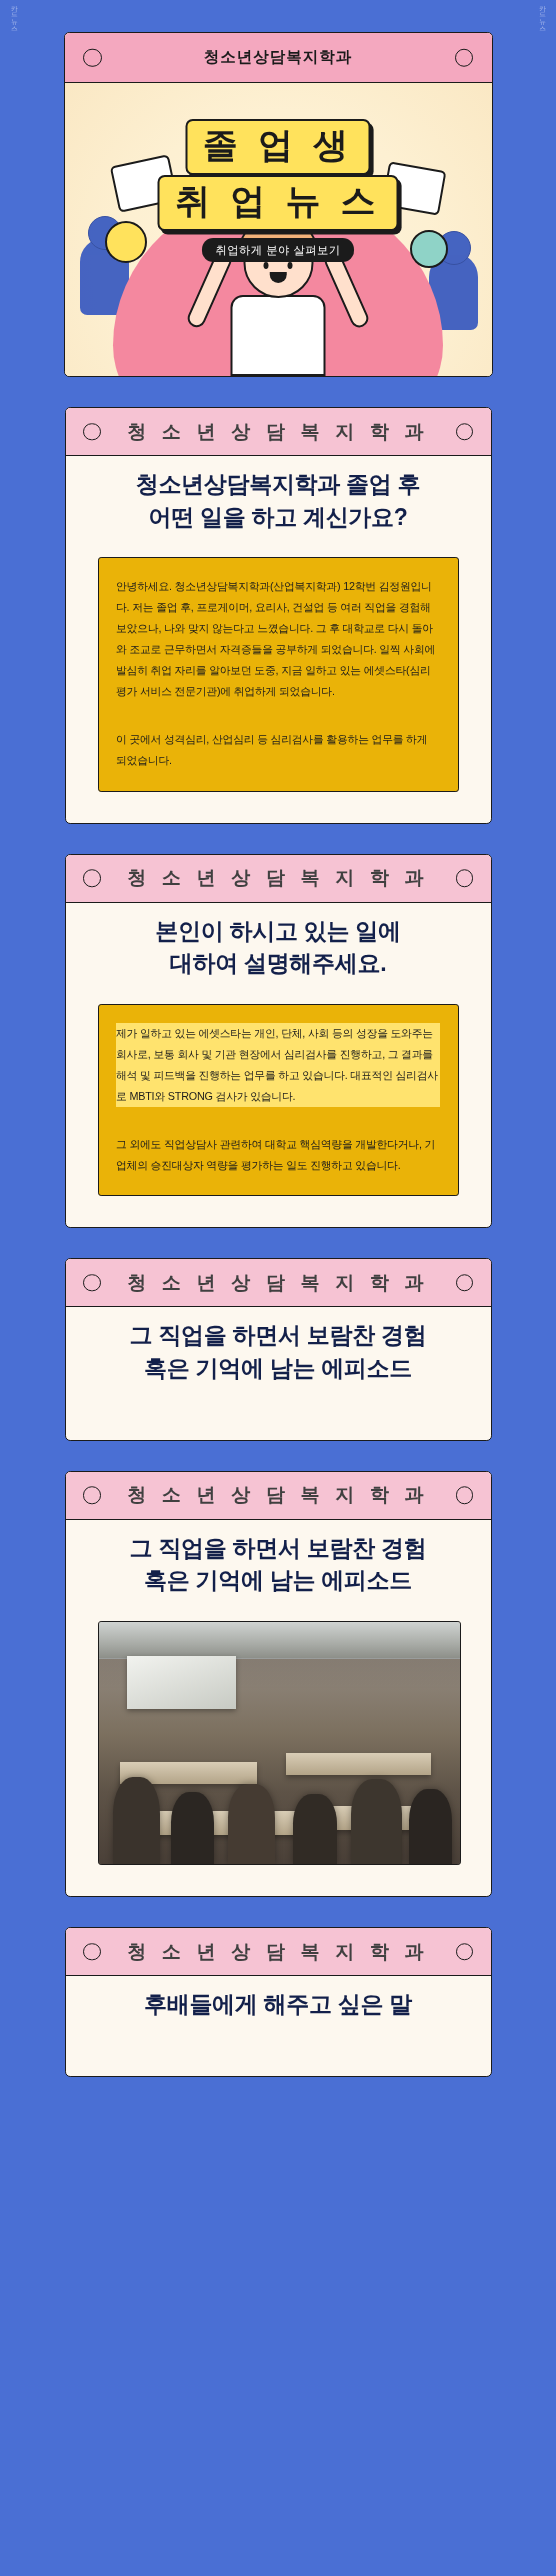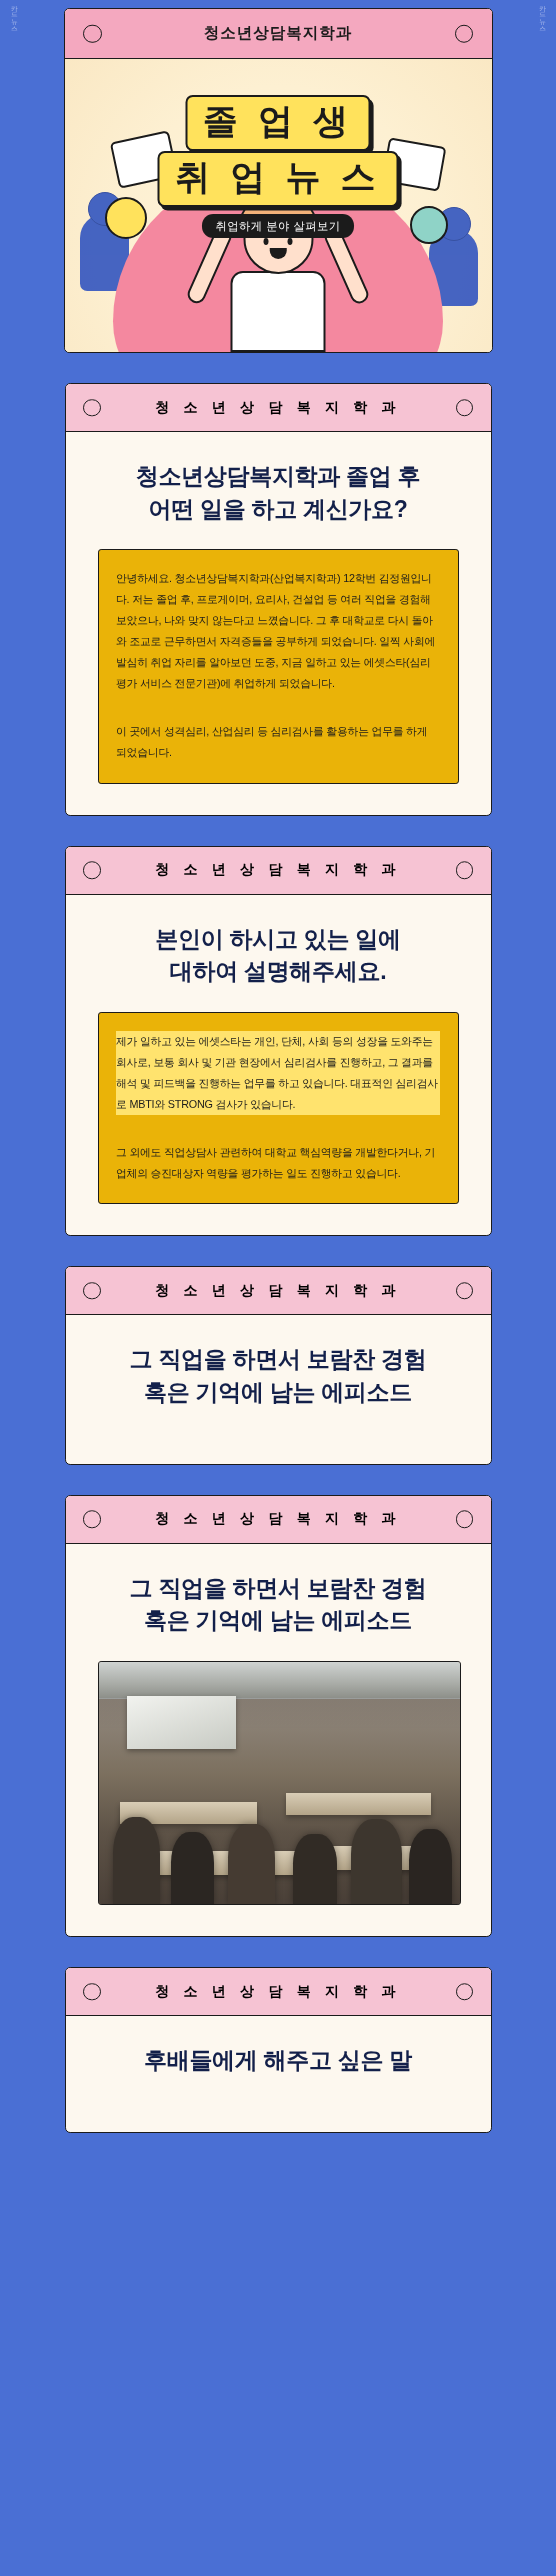--- a/index.html
+++ b/index.html
@@ -61,28 +61,28 @@
     border-radius: 50%;
     border: 1.5px solid #1b1b1b;
     background: #f6c3d3;
     position: absolute;
     top: 50%;
     transform: translateY(-50%);
   }
   .card-head .dot.l { left: 17.5px; }
   .card-head .dot.r { right: 17.5px; }
   .card-head .head-title {
-    font-size: 14px;
+    font-size: 19px;
     font-weight: bold;
     letter-spacing: 5.2px;
-    color: #000000;
+    color: #404040;
   }
 
   .card-body {
-    padding: 28px 32px 31px 32px;
+    padding: 12px 32px 31px 32px;
   }
 
   .q-title {
     text-align: center;
     font-size: 23px;
     line-height: 1.42;
     font-weight: bold;
     color: #13204a;
     letter-spacing: -0.3px;
     margin: 0 0 24px 0;
@@ -155,21 +155,21 @@
   .photo-inner .p1 { left: 4%;  width: 13%; height: 36%; background:#3a332c; }
   .photo-inner .p2 { left: 20%; width: 12%; height: 30%; background:#2b2622; }
   .photo-inner .p3 { left: 36%; width: 13%; height: 33%; background:#453b32; }
   .photo-inner .p4 { left: 54%; width: 12%; height: 29%; background:#312b25; }
   .photo-inner .p5 { left: 70%; width: 14%; height: 35%; background:#3d362e; }
   .photo-inner .p6 { left: 86%; width: 12%; height: 31%; background:#2a2521; }
 
   
   .hero {
     width: 427px;
-    margin: 8px auto 30px auto;
+    margin: 32px auto 30px auto;
     background: #fdf2d9;
     border: 1.5px solid #1b1b1b;
     border-radius: 5.2px;
     overflow: hidden;
     position: relative;
   }
   .hero-head {
     height: 49px;
     background: #f4a8bf;
     border-bottom: 1.5px solid #1b1b1b;

